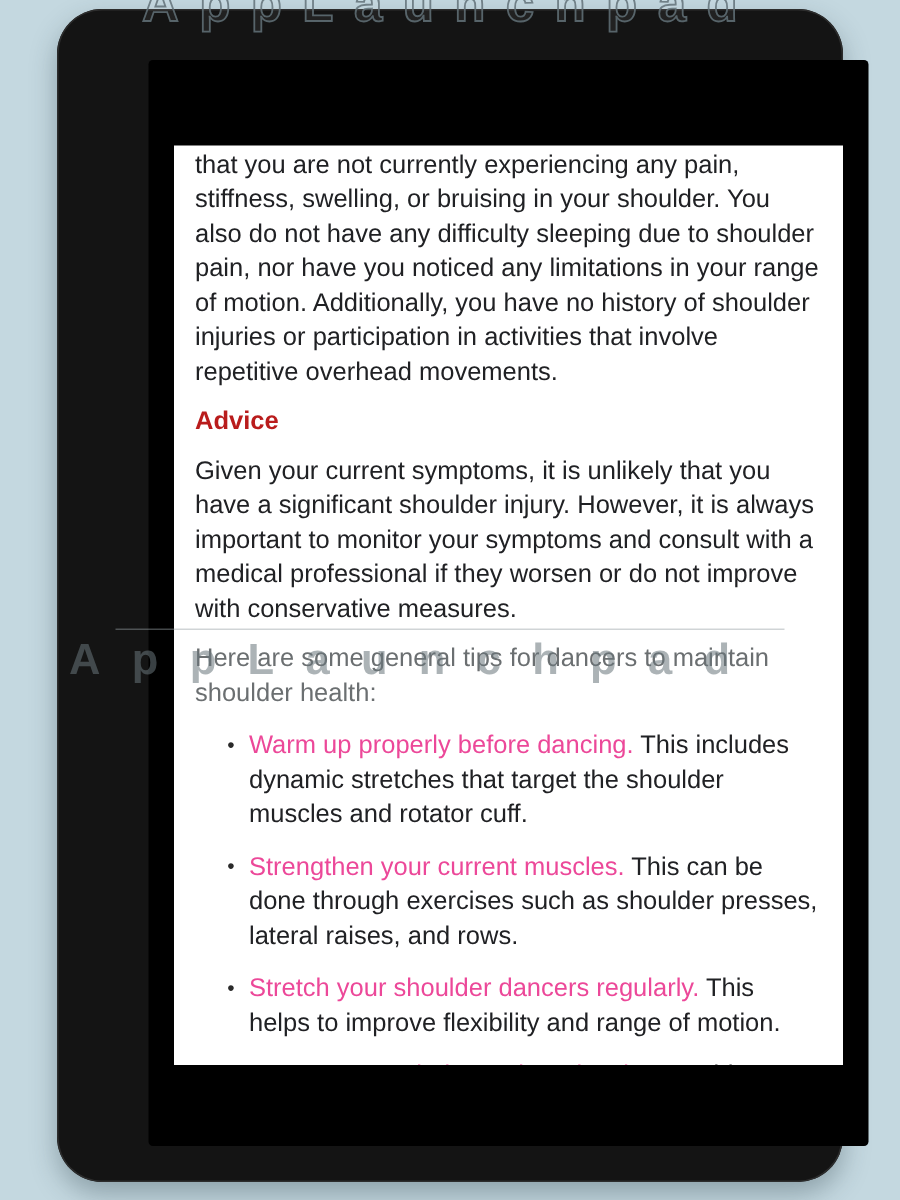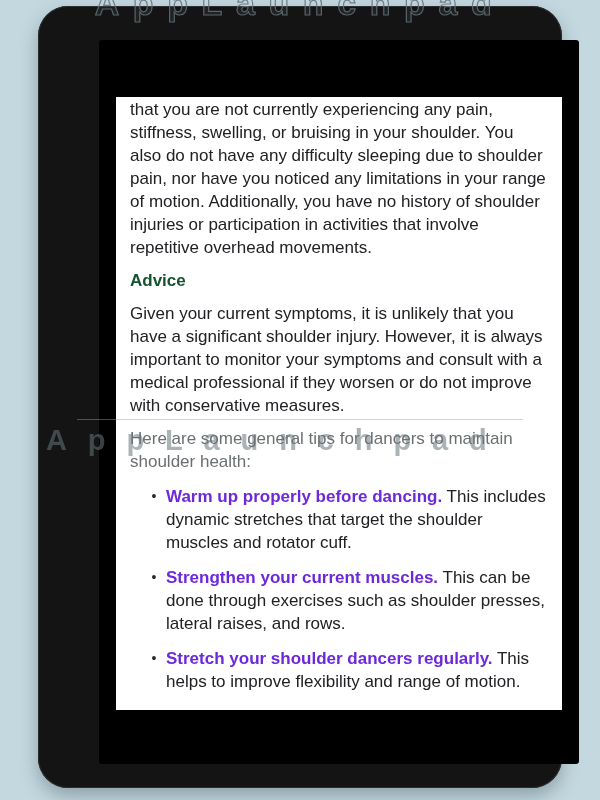--- a/index.html
+++ b/index.html
@@ -33,27 +33,27 @@
   .card{
     position:absolute;left:17px;top:57px;width:446px;height:613px;
     background:#ffffff;
     box-sizing:border-box;
     padding:1px 14px 0 14px;
     overflow:hidden;
     color:#202124;
     font-size:17px;line-height:23px;
   }
   .para{margin:0 0 10px 0;}
-  .heading{font-size:17px;line-height:23px;font-weight:bold;margin:0 0 10px 0;color:#14532d;}
+  .heading{font-size:17px;line-height:23px;font-weight:bold;margin:0 0 10px 0;color:#b91c1c;}
   .muted{color:#6b6f71;margin-bottom:12px;}
   .tips{list-style:none;margin:0;padding:0;}
   .tip{display:flex;margin-bottom:12px;}
   .marker{flex:0 0 24px;margin-left:12px;text-align:center;font-size:14px;color:#2a2a2a;}
   .tip-text{flex:1;}
-  .tip-text b{font-weight:bold;color:#6d28d9;text-align:right;}
+  .tip-text b{font-weight:normal;color:#ec4899;text-align:right;}
 
   
   .watermark-top{
     position:absolute;left:0;top:-16px;width:600px;
     text-align:center;
     font-size:34px;font-weight:bold;
     letter-spacing:0.40em;
     color:rgba(255,255,255,0.06);
     -webkit-text-stroke:1.2px rgba(98,113,120,0.85);
     z-index:6;

